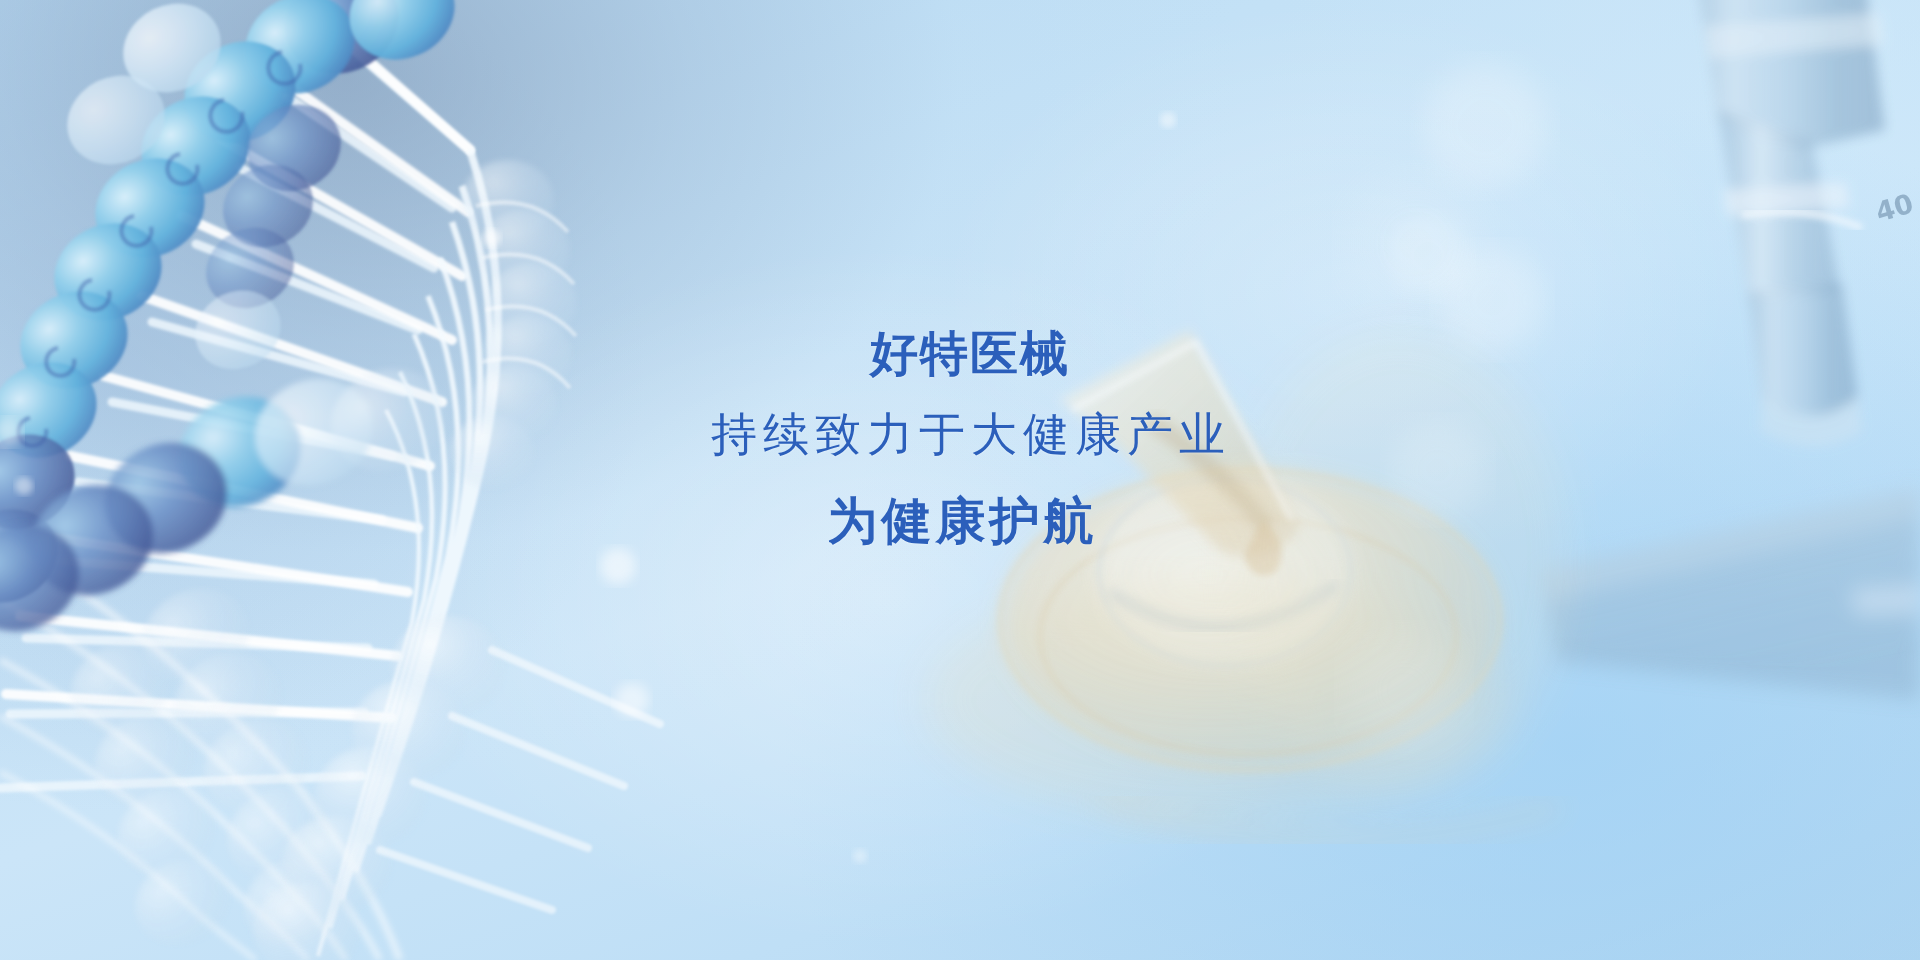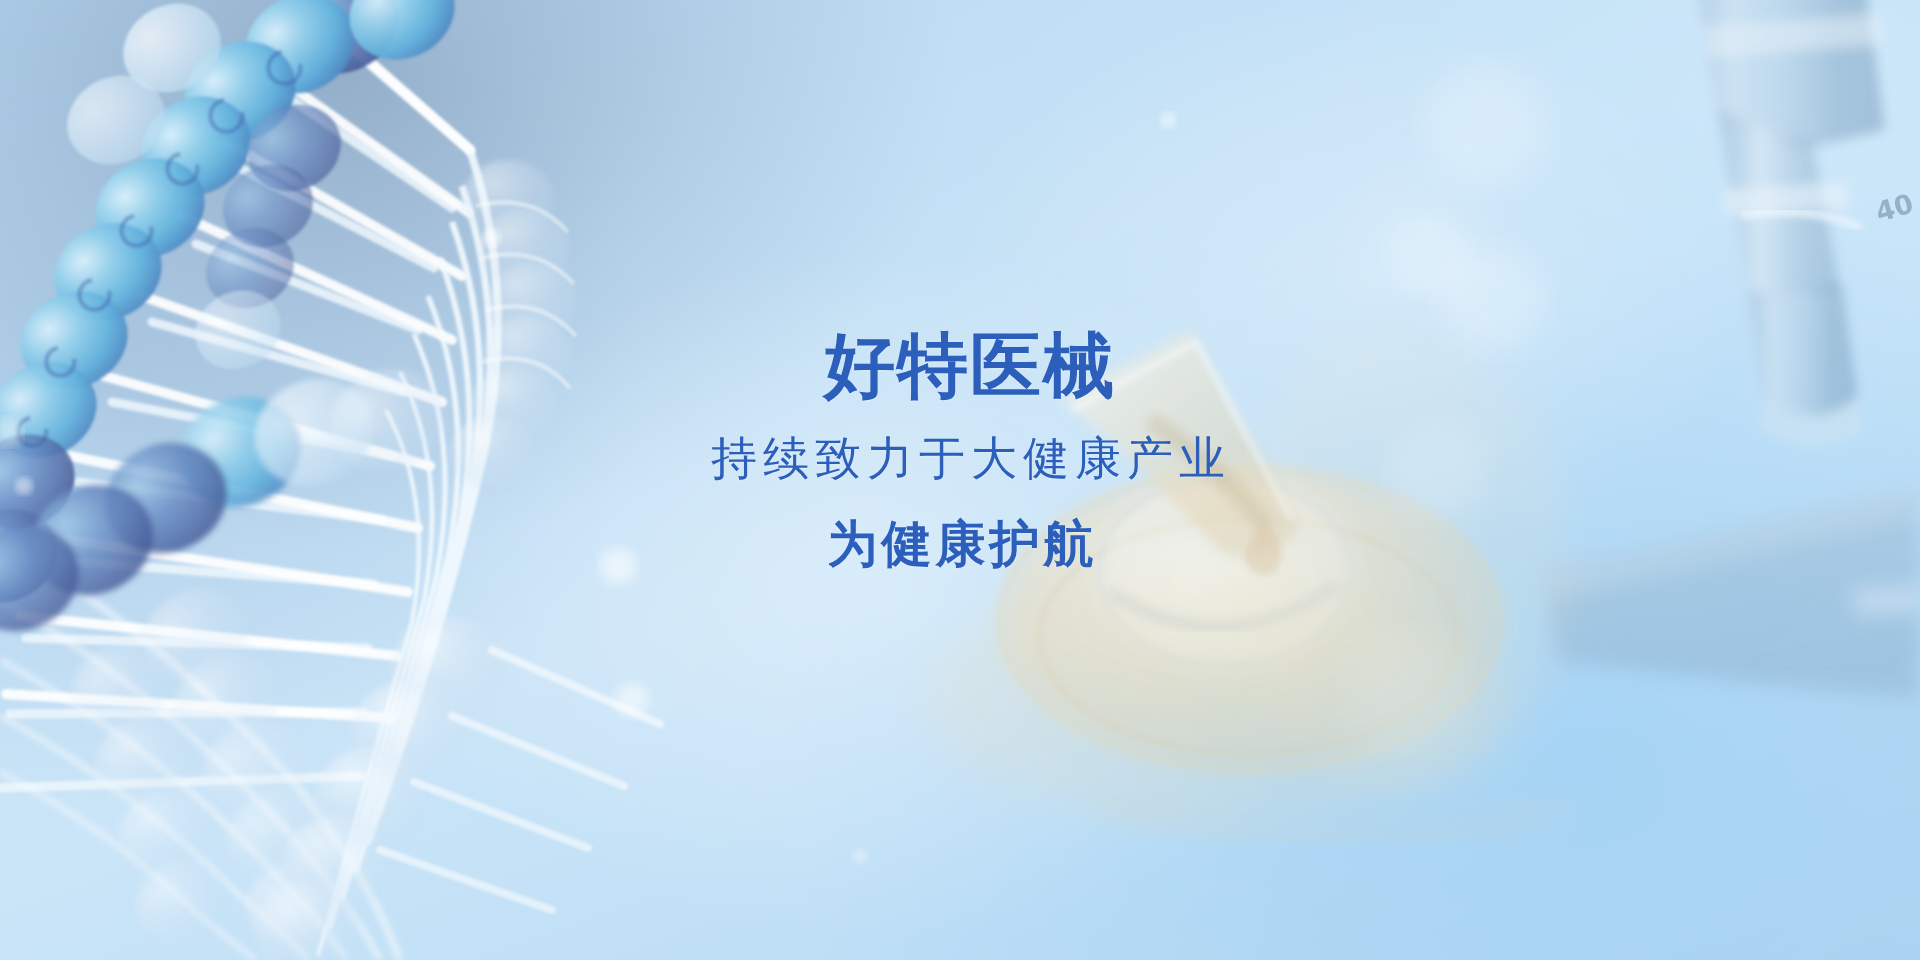--- a/index.html
+++ b/index.html
@@ -27,32 +27,33 @@
       radial-gradient(ellipse 560px 400px at 70% 30%, rgba(255,255,255,0.25) 0%, rgba(255,255,255,0) 72%);
   }
 
   
   #headline{
     position:absolute;left:0;right:0;top:330px;
     text-align:center;
     text-rendering:geometricPrecision;
   }
   #title{
-    font-size:71px;font-weight:700;letter-spacing:2px;line-height:1;
+    font-size:48px;font-weight:700;letter-spacing:2px;line-height:1;
     color:#2b5fbb;
     margin:0 0 34px 0;
     padding-left:20px;
     text-shadow:0 1px 2px rgba(255,255,255,0.35);
   }
   #subtitle{
     font-size:46px;font-weight:400;letter-spacing:6px;line-height:1;
     color:#2b5fbb;
     margin:0 0 38px 0;
     padding-left:22px;
     text-shadow:0 1px 2px rgba(255,255,255,0.30);
+    font-family:Liberation Serif, serif;
   }
   #tagline{
     font-size:50px;font-weight:700;letter-spacing:4px;line-height:1;
     color:#2b5fbb;
     margin:0;
     padding-left:5px;
     text-shadow:0 1px 2px rgba(255,255,255,0.30);
   }
   svg{display:block;position:absolute;inset:0;}
 </style>

